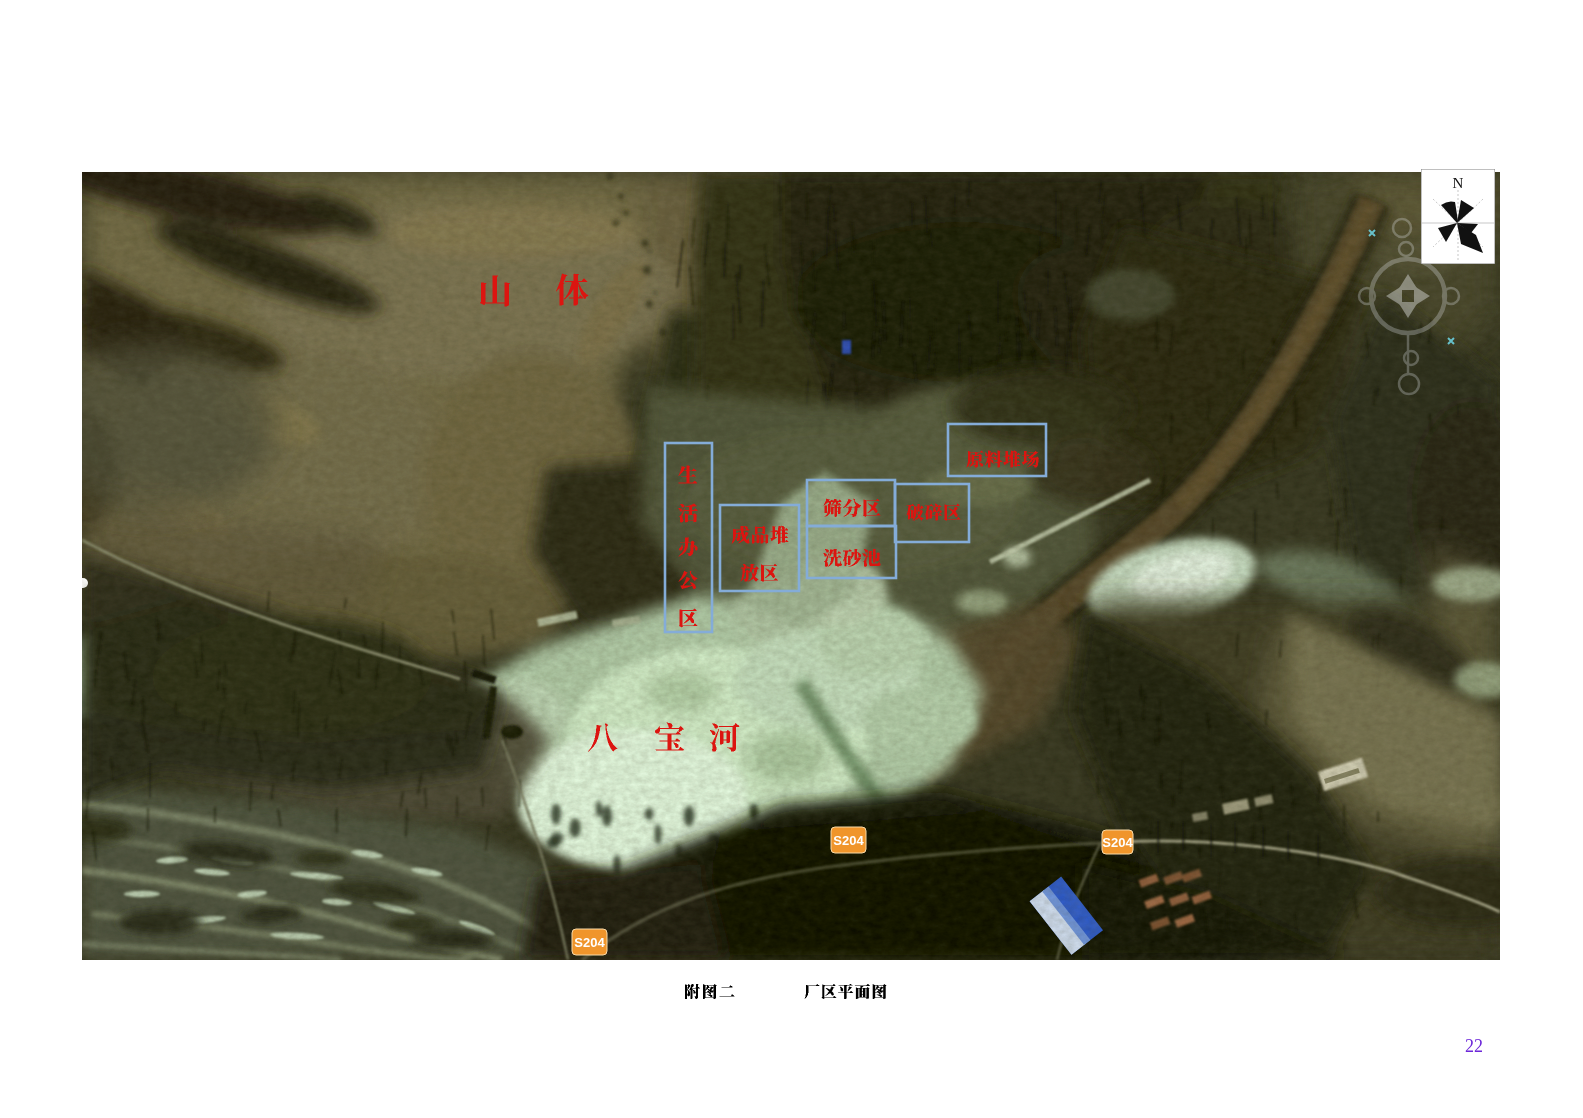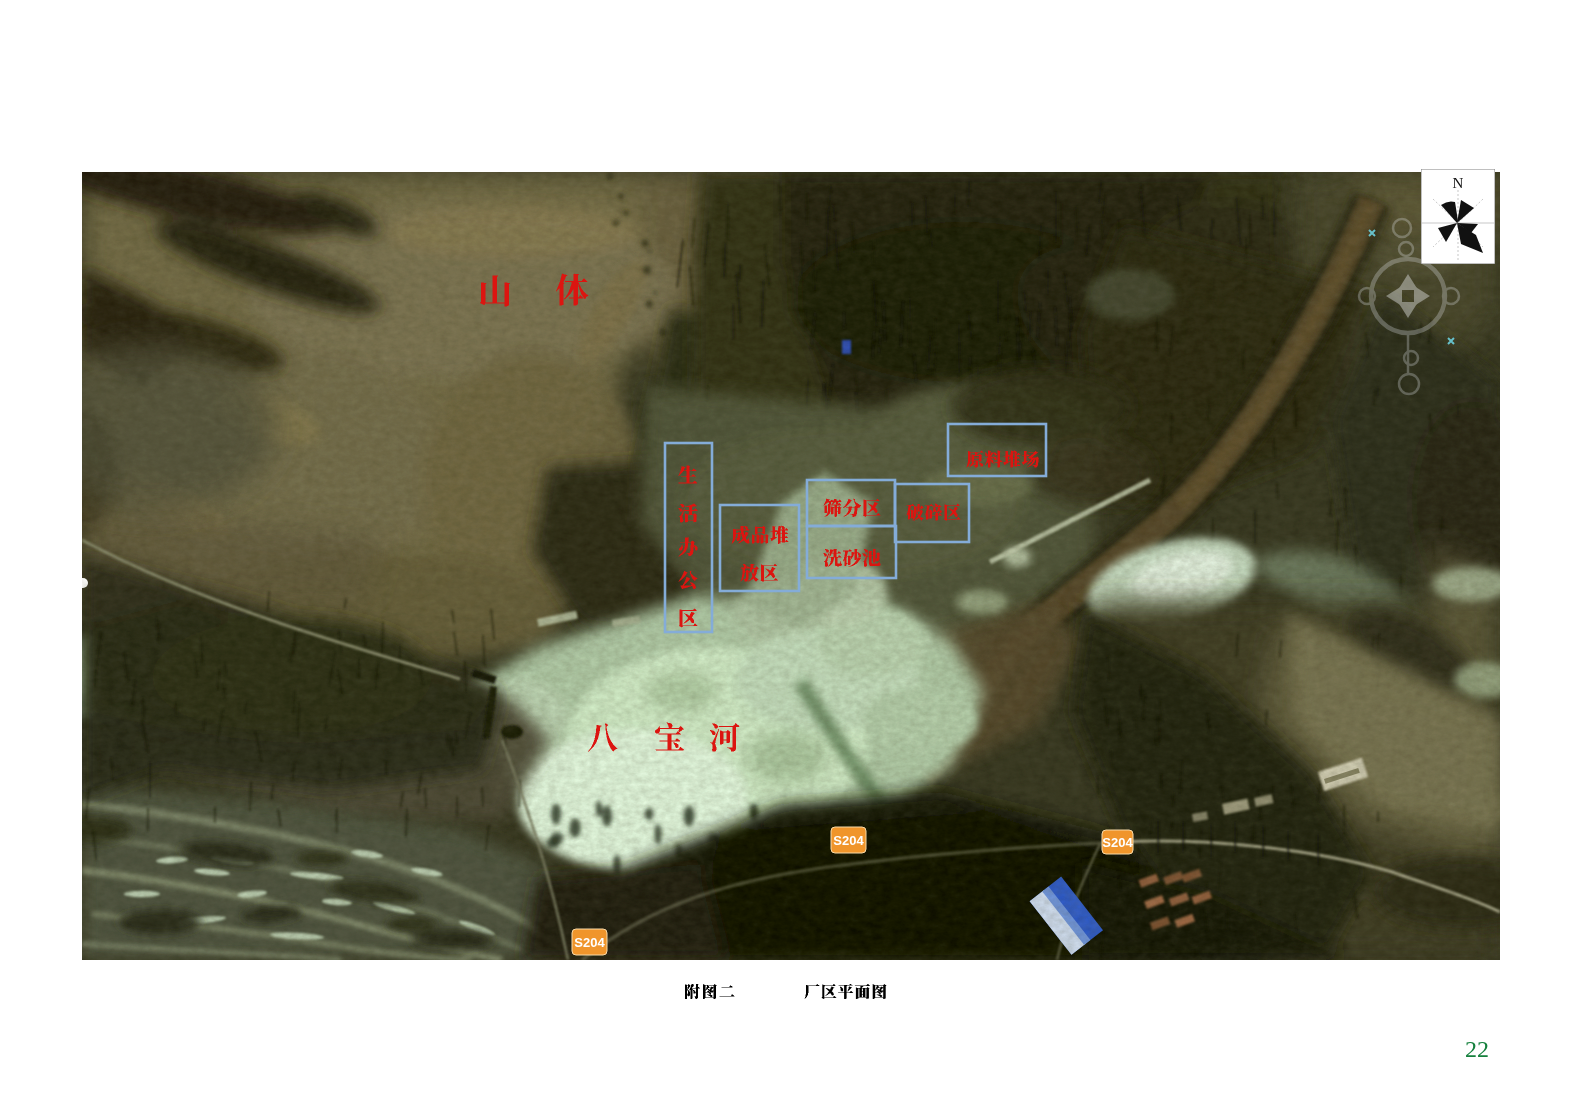--- a/index.html
+++ b/index.html
@@ -822,12 +822,12 @@
         <path transform="translate(59.0,7)" d="M11 6.5h1v0.5h-1zM10.5 7h2.5v0.5h-2.5zM10.5 7.5h3v0.5h-3zM2.5 8h11v0.5h-11zM12.5 15.5h1.5v0.5h-1.5zM12.5 16h2v0.5h-2zM12 16.5h3v0.5h-3zM0.5 17h15v0.5h-15z"></path>
 <path transform="translate(144,7)" d="M13 5h0.5v0.5h-0.5zM12.5 5.5h1.5v0.5h-1.5zM12 6h3v0.5h-3zM2 6h1.5v0.5h-1.5zM2 6.5h13.5v0.5h-13.5zM2 7h2.5v7h-2.5zM2 14h2v1.5h-2zM1.5 15.5h2.5v0.5h-2.5zM1.5 16h2v1h-2zM1.5 17h1.5v1h-1.5zM1 18h1.5v0.5h-1.5zM1 18.5h1v0.5h-1zM0.5 19h1v0.5h-1z"></path>
         <path transform="translate(160.8,7)" d="M12.5 5h1v0.5h-1zM1.5 5.5h1v0.5h-1zM12.5 5.5h1.5v0.5h-1.5zM12 6h2.5v0.5h-2.5zM1.5 6h2.5v0.5h-2.5zM1.5 6.5h13v0.5h-13zM1.5 7h2.5v0.5h-2.5zM10.5 7.5h1v0.5h-1zM10.5 8h2v0.5h-2zM10 8.5h3.5v0.5h-3.5zM5 9h1.5v0.5h-1.5zM10 9h2.5v0.5h-2.5zM5.5 9.5h2v0.5h-2zM9.5 9.5h3v0.5h-3zM6 10h2.5v0.5h-2.5zM9.5 10h2.5v0.5h-2.5zM6.5 10.5h5.5v0.5h-5.5zM7 11h4.5v0.5h-4.5zM7.5 11.5h4v0.5h-4zM8 12h3v0.5h-3zM8 12.5h3.5v0.5h-3.5zM7.5 13h4.5v0.5h-4.5zM7 13.5h5.5v0.5h-5.5zM7 14h2v0.5h-2zM9.5 14h3v0.5h-3zM10 14.5h3v0.5h-3zM6.5 14.5h2v0.5h-2zM6 15h1.5v0.5h-1.5zM10.5 15h2.5v1h-2.5zM5.5 15.5h1.5v0.5h-1.5zM11 16h1.5v0.5h-1.5zM5 16h1v0.5h-1zM4.5 16.5h0.5v0.5h-0.5zM13 17h1v0.5h-1zM1.5 7.5h2v10.5h-2zM12.5 17.5h2v0.5h-2zM1 18h2.5v0.5h-2.5zM12.5 18h2.5v0.5h-2.5zM1 18.5h14.5v0.5h-14.5zM1.5 19h2v0.5h-2zM2.5 19.5h1v0.5h-1z"></path>
         <path transform="translate(177.60000000000002,7)" d="M12 5h1.5v0.5h-1.5zM12 5.5h2v0.5h-2zM1 6h14v0.5h-14zM6.5 6.5h3v0.5h-3zM11.5 7.5h1v0.5h-1zM2.5 7.5h0.5v0.5h-0.5zM2.5 8h1.5v0.5h-1.5zM11 8h3v1h-3zM2.5 8.5h2v0.5h-2zM3 9h2v0.5h-2zM11 9h2.5v0.5h-2.5zM11 9.5h2v0.5h-2zM10.5 10h2v0.5h-2zM10.5 10.5h1.5v0.5h-1.5zM3 9.5h2.5v2h-2.5zM10.5 11h1v0.5h-1zM3.5 11.5h2v0.5h-2zM10 11.5h1v0.5h-1zM4 12h1v0.5h-1zM10 12h0.5v0.5h-0.5zM13 12h1v0.5h-1zM12.5 12.5h2v0.5h-2zM6.5 7h2.5v6.5h-2.5zM12 13h3v0.5h-3zM0.5 13.5h15v0.5h-15zM6.5 14h2.5v5.5h-2.5zM6.5 19.5h2v0.5h-2z"></path>
         <path transform="translate(194.40000000000003,7)" d="M13 5h1v0.5h-1zM12.5 5.5h2v0.5h-2zM12 6h3v0.5h-3zM0.5 6.5h15v0.5h-15zM6 7h3v0.5h-3zM6 7.5h2.5v0.5h-2.5zM13 8h0.5v0.5h-0.5zM6 8h2v0.5h-2zM1.5 8.5h1v0.5h-1zM12.5 8.5h1.5v0.5h-1.5zM6 8.5h1.5v0.5h-1.5zM5 9h2.5v0.5h-2.5zM12 9h2.5v0.5h-2.5zM1.5 9h2.5v0.5h-2.5zM8.5 9h2.5v0.5h-2.5zM1.5 9.5h13.5v0.5h-13.5zM5 10h2.5v2h-2.5zM8.5 10h2.5v2h-2.5zM5 12h6v0.5h-6zM5 12.5h2.5v2.5h-2.5zM8.5 12.5h2.5v2.5h-2.5zM5 15h6v0.5h-6zM12 10h2.5v8h-2.5zM1.5 10h2.5v8h-2.5zM5 15.5h2.5v2.5h-2.5zM8.5 15.5h2.5v2.5h-2.5zM1.5 18h13v0.5h-13zM12 18.5h2.5v1h-2.5zM1.5 18.5h2.5v1h-2.5zM1.5 19.5h1.5v0.5h-1.5zM12 19.5h1v0.5h-1z"></path>
         <path transform="translate(211.20000000000005,7)" d="M13 5h0.5v0.5h-0.5zM1.5 5h0.5v0.5h-0.5zM1.5 5.5h1.5v0.5h-1.5zM12.5 5.5h1.5v0.5h-1.5zM1.5 6h13.5v0.5h-13.5zM5.5 6.5h1v0.5h-1zM12 6.5h3v0.5h-3zM5.5 7h2v1h-2zM10 7.5h0.5v0.5h-0.5zM12 7h2.5v1.5h-2.5zM5 8h2.5v0.5h-2.5zM9.5 8h2v0.5h-2zM5 8.5h9.5v0.5h-9.5zM9 9h2.5v0.5h-2.5zM5 9h1.5v0.5h-1.5zM4.5 9.5h2v0.5h-2zM8.5 9.5h2.5v0.5h-2.5zM1.5 6.5h2.5v4h-2.5zM4.5 10h1v0.5h-1zM6 10h1.5v0.5h-1.5zM8.5 10h2v0.5h-2zM1.5 10.5h3.5v0.5h-3.5zM6.5 10.5h3.5v0.5h-3.5zM12 9h2.5v2.5h-2.5zM7 11h3v0.5h-3zM1.5 11h3v0.5h-3zM7 11.5h7.5v0.5h-7.5zM6 12h8.5v0.5h-8.5zM8.5 12.5h3v0.5h-3zM5.5 12.5h2v0.5h-2zM1.5 11.5h2.5v2h-2.5zM9.5 13h1.5v0.5h-1.5zM4.5 13h4.5v0.5h-4.5zM10.5 13.5h0.5v0.5h-0.5zM7 13.5h2.5v0.5h-2.5zM1.5 13.5h3v0.5h-3zM7.5 14h2v0.5h-2zM8 14.5h1.5v0.5h-1.5zM8.5 15h0.5v0.5h-0.5zM5.5 15.5h4v0.5h-4zM6.5 16h4v0.5h-4zM7.5 16.5h3.5v0.5h-3.5zM8.5 17h2.5v0.5h-2.5zM12 12.5h2.5v5.5h-2.5zM1.5 14h2.5v4h-2.5zM9 17.5h1.5v0.5h-1.5zM1.5 18h13v0.5h-13zM1.5 18.5h2.5v0.5h-2.5zM12 18.5h2.5v1h-2.5zM1.5 19h2v0.5h-2zM12 19.5h1.5v0.5h-1.5zM1.5 19.5h1.5v0.5h-1.5z"></path>
 </g>
 </svg>
 </div>
 
-<div class="abs" style="left:1465px;top:1036px;font-family:'Liberation Serif',serif;font-size:24px;color:#15803d;">22</div>
+<div class="abs" style="left:1465px;top:1036px;font-family:'Liberation Serif',serif;font-size:18px;color:#6d28d9;">22</div>
 </body></html>

